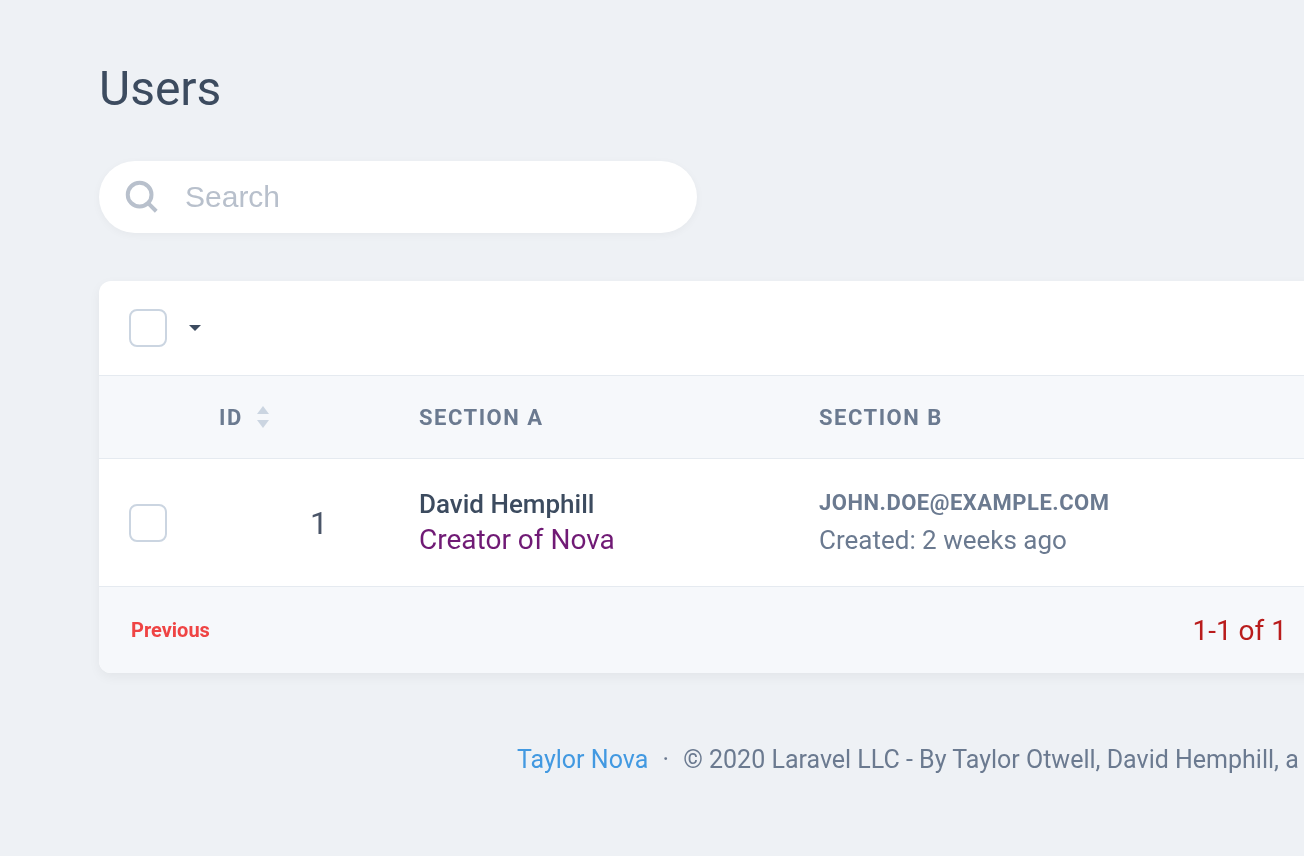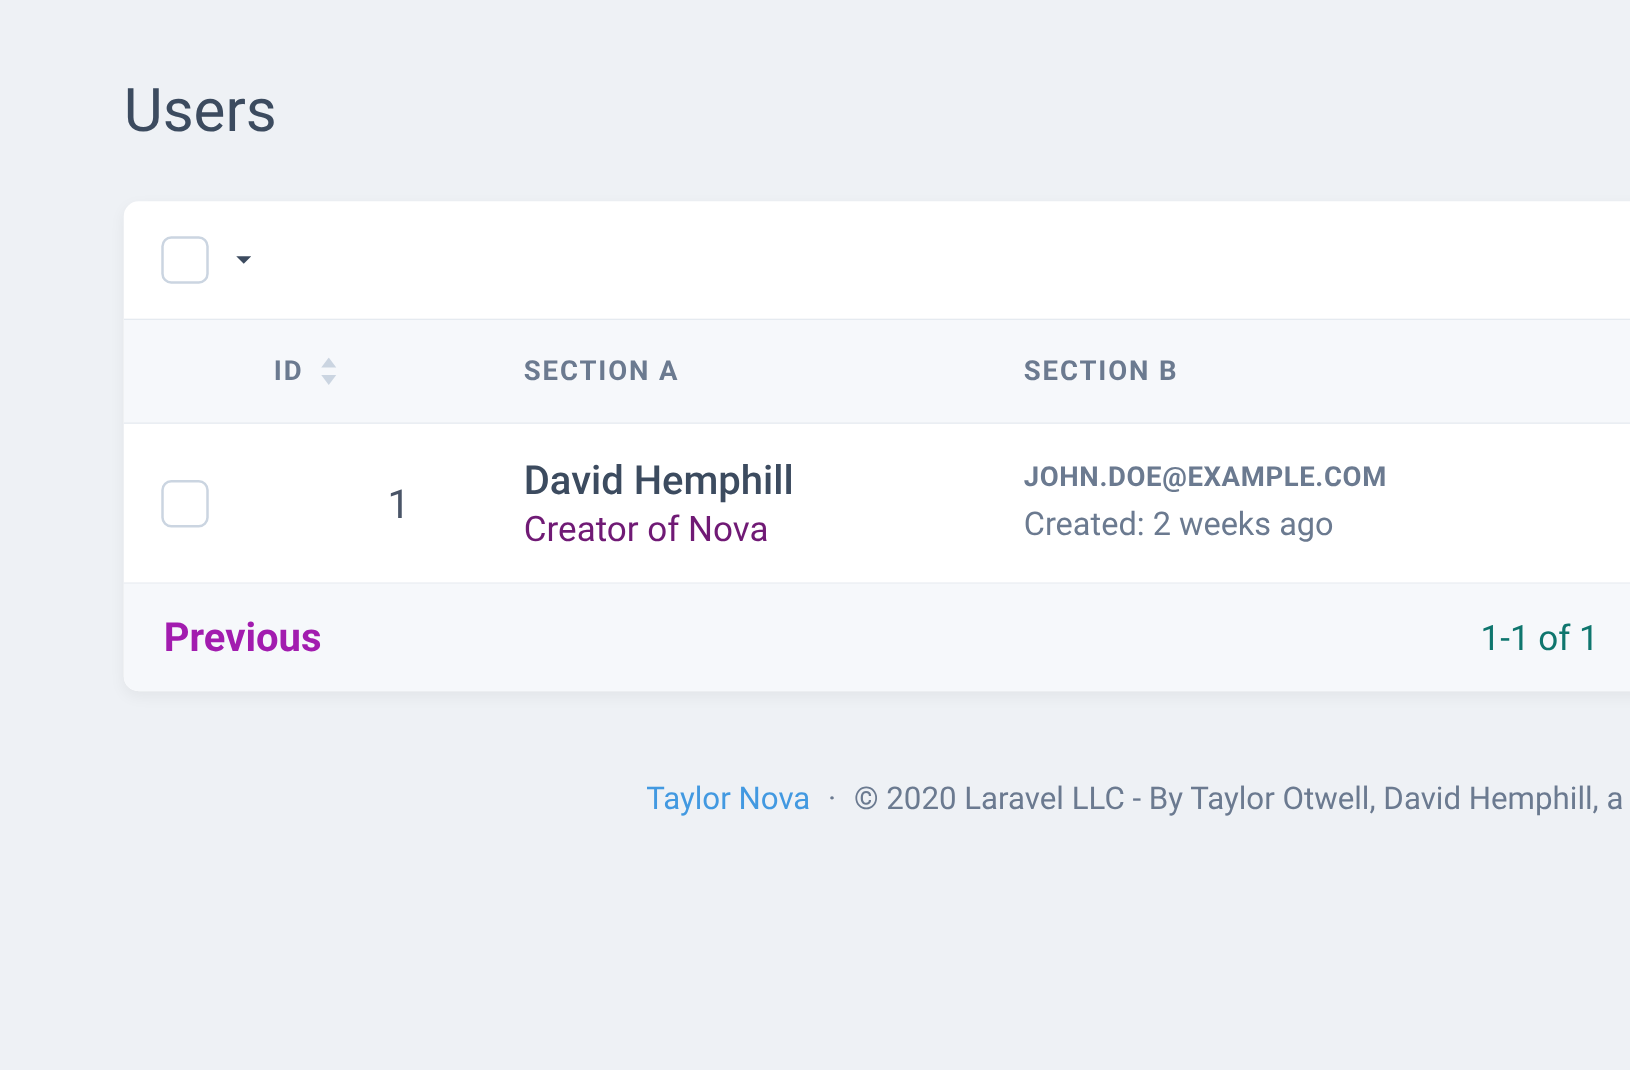--- a/index.html
+++ b/index.html
@@ -10,21 +10,21 @@
     
     body {
       font-family: -apple-system, BlinkMacSystemFont, "Segoe UI", Roboto, "Helvetica Neue", Arial, sans-serif;
       background: #EEF1F5;
       width: 1304px;
       height: 856px;
       overflow: hidden;
     }
     
     .container {
-      padding: 60px 0 0 99px;
+      padding: 60px 16px 0 99px;
     }
     
     .page-title {
       font-size: 48px;
       font-weight: 400;
       color: #3C4B5F;
       margin-bottom: 44px;
     }
     
     .search-wrapper {
@@ -153,21 +153,21 @@
       color: #4A5568;
       text-align: center;
       width: 200px;
     }
     
     .row-section-a {
       width: 400px;
     }
     
     .row-name {
-      font-size: 32px;
+      font-size: 26px;
       color: #3C4B5F;
       font-weight: 500;
       margin-bottom: 4px;
     }
     
     .row-subtitle {
       font-size: 28px;
       color: #701a75;
       font-weight: 400;
     }
@@ -192,30 +192,30 @@
     
     .table-footer {
       background: #F6F8FB;
       display: flex;
       align-items: center;
       height: 86px;
       padding: 0 32px;
     }
     
     .prev-link {
-      font-size: 32px;
+      font-size: 20px;
       font-weight: 700;
-      color: #a21caf;
+      color: #ef4444;
     }
     
     .pagination-info {
       margin-left: auto;
-      margin-right: 92px;
+      margin-right: 68px;
       font-size: 28px;
-      color: #0f766e;
+      color: #b91c1c;
     }
     
     .page-footer {
       margin-top: 72px;
       text-align: left;
       padding-left: 418px;
       font-size: 25px;
       color: #6B7A90;
       white-space: nowrap;
     }
@@ -229,20 +229,29 @@
       margin: 0 8px;
       color: #6B7A90;
     }
   </style>
 </head>
 <body>
 
 <div class="container">
   <h1 class="page-title">Users</h1>
 
+  <div class="search-wrapper">
+    <span class="search-icon">
+      <svg viewBox="0 0 24 24" fill="none" stroke="currentColor" stroke-width="2.5">
+        <circle cx="10.5" cy="10.5" r="7.5"></circle>
+        <line x1="21" y1="21" x2="16" y2="16"></line>
+      </svg>
+    </span>
+    <input type="text" class="search-input" placeholder="Search" style="">
+  </div>
 
   <div class="card">
     <div class="card-header">
       <div class="checkbox"></div>
       <span class="chevron-down">
         <svg viewBox="0 0 24 24" fill="currentColor">
           <path d="M6 9l6 6 6-6z"></path>
         </svg>
       </span>
     </div>

